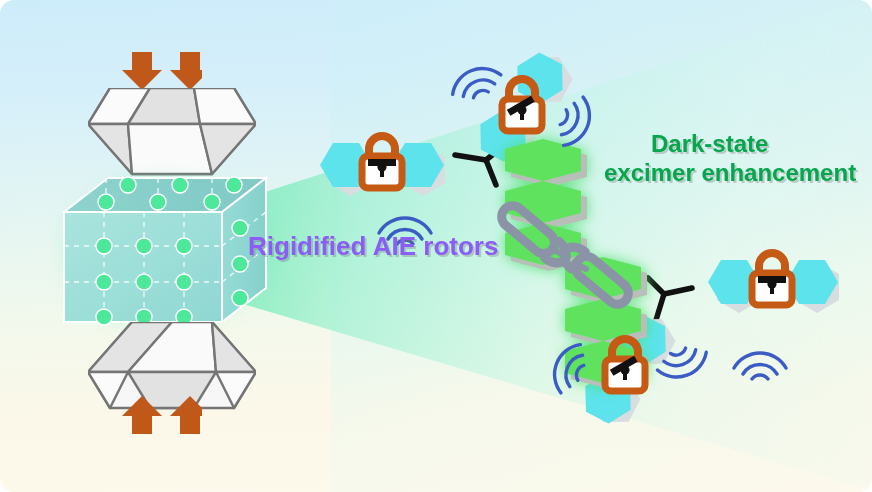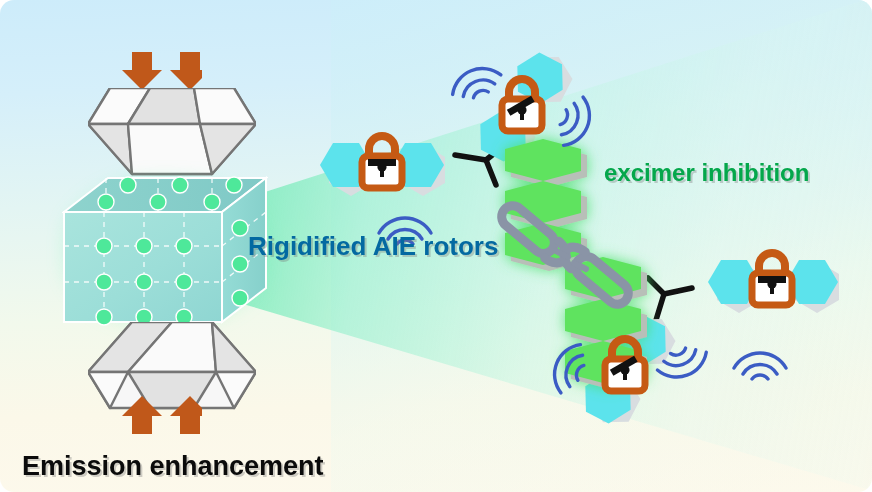--- a/index.html
+++ b/index.html
@@ -325,19 +325,19 @@
       <g transform="translate(325,358)">
         <path d="M-13 -8 v-8 a13 13 0 0 1 26 0 v8" fill="none" stroke="#C55A14" stroke-width="8"></path>
         <rect x="-20" y="-9" width="40" height="32" rx="6" fill="#ffffff" stroke="#C55A14" stroke-width="7"></rect>
         <circle cx="0" cy="2" r="4.6" fill="#111"></circle>
           <rect x="-2" y="2" width="4" height="10" fill="#111"></rect>
         <rect x="-14" y="-6" width="28" height="7" fill="#111" transform="rotate(-30)"></rect>
       </g>
     </g>
   </svg>
 
-  <div class="lbl blk-shadow" style="left:248px;top:231px;font-size:26px;color:#0369a1;">Rigidified AIE rotors</div>
-
-  <div class="lbl blk-shadow" style="left:604px;top:159px;font-size:24px;color:#04A74B;">excimer inhibition</div>
-
-  <div class="lbl blk-shadow" style="left:22px;top:451px;font-size:27px;color:#0b0b0b;">Emission enhancement</div>
+  <div class="lbl blk-shadow" style="left:248px;top:231px;font-size:26px;color:#8b5cf6;">Rigidified AIE rotors</div>
+
+  <div class="lbl blk-shadow" style="left:651px;top:130px;font-size:24px;color:#04A74B;">Dark-state</div>
+  <div class="lbl blk-shadow" style="left:604px;top:159px;font-size:24px;color:#04A74B;">excimer enhancement</div>
+
 
 </div>
 
 </body></html>

